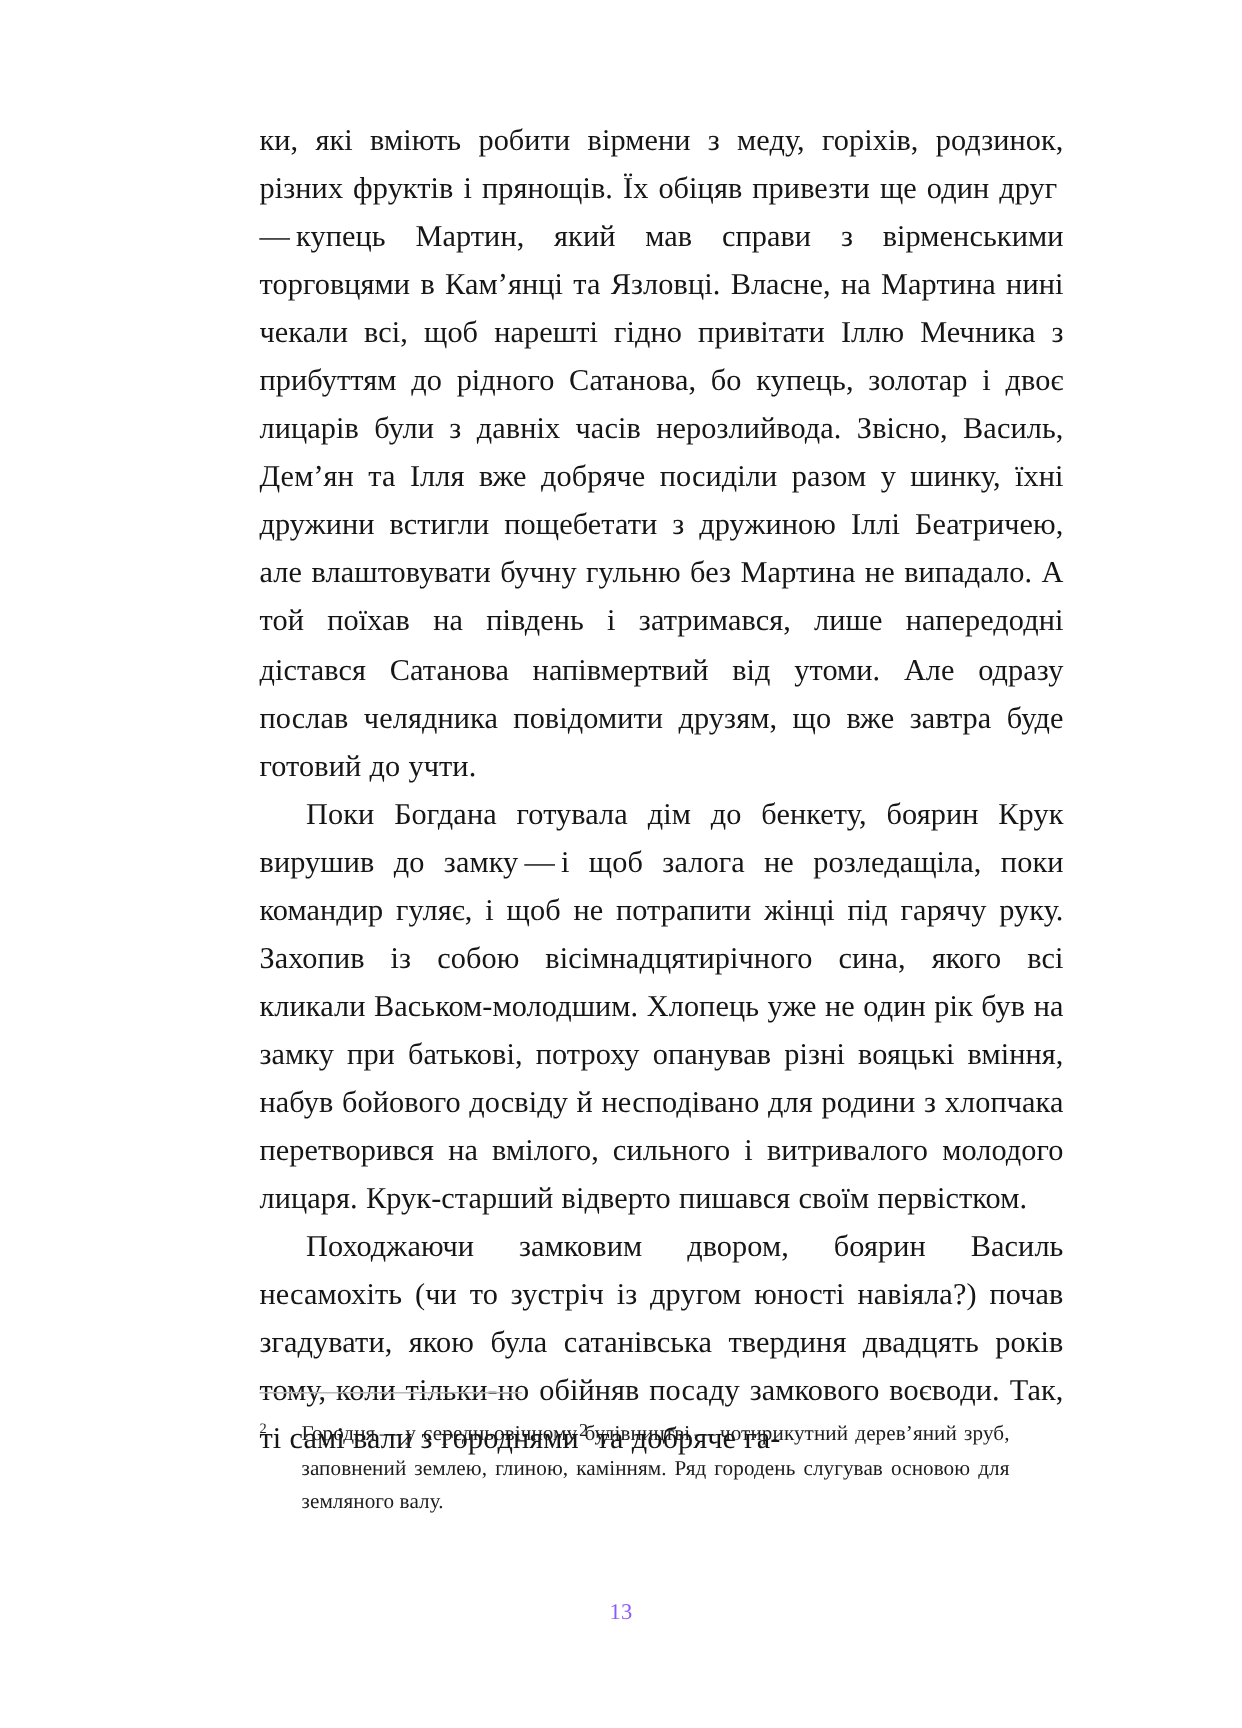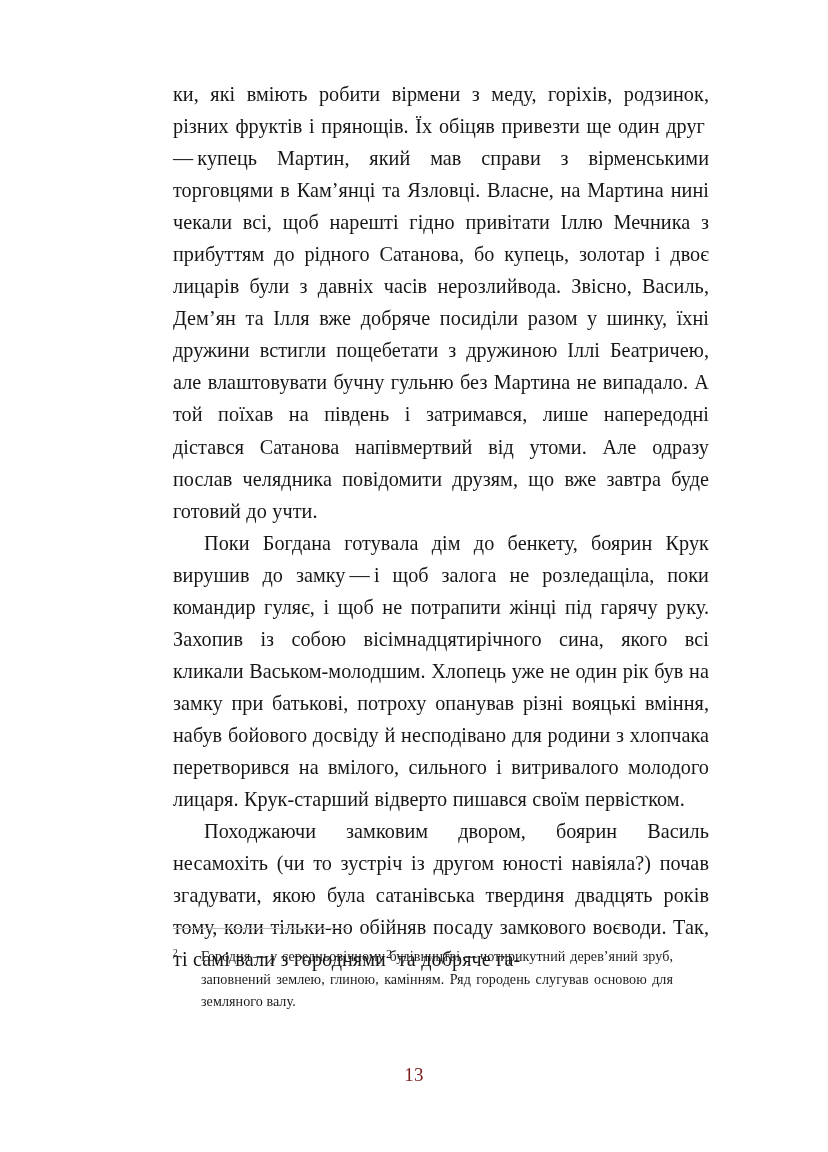--- a/index.html
+++ b/index.html
@@ -89,23 +89,23 @@
     color: #1b1b1b;
   }
 
   
   .page-number {
     position: absolute;
     left: 0;
     right: 0;
     top: 1062px;
     text-align: center;
-    font-size: 19px;
+    font-size: 15px;
     line-height: 26px;
-    color: #7f1d1d;
+    color: #8b5cf6;
     letter-spacing: 0.01em;
   }
 </style>
 </head>
 <body>
 
 <div class="page">
 
   <div class="text-column">
 

